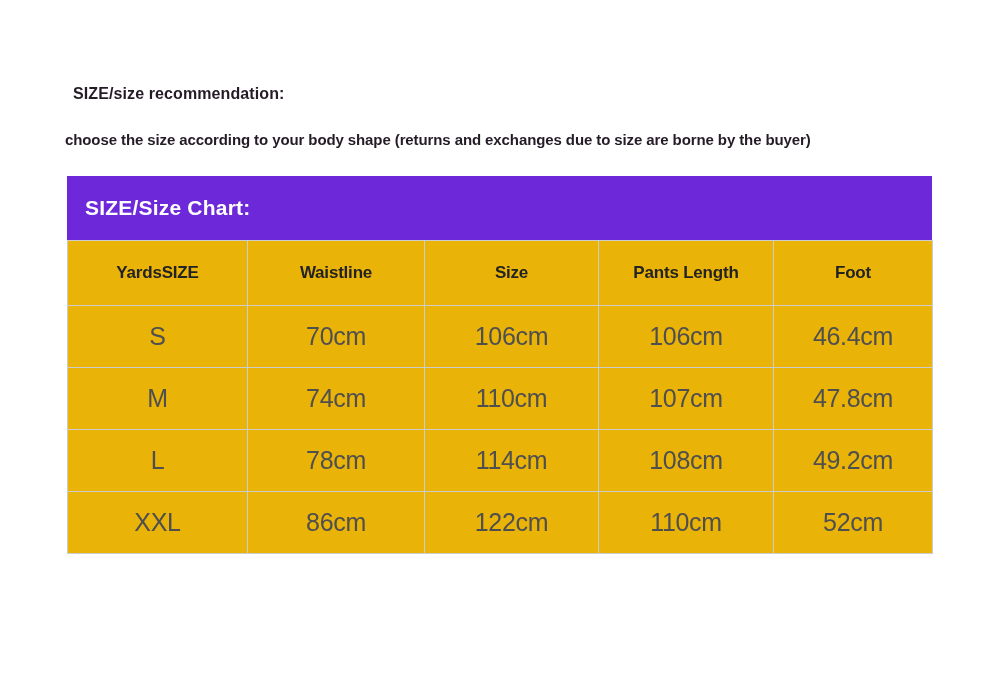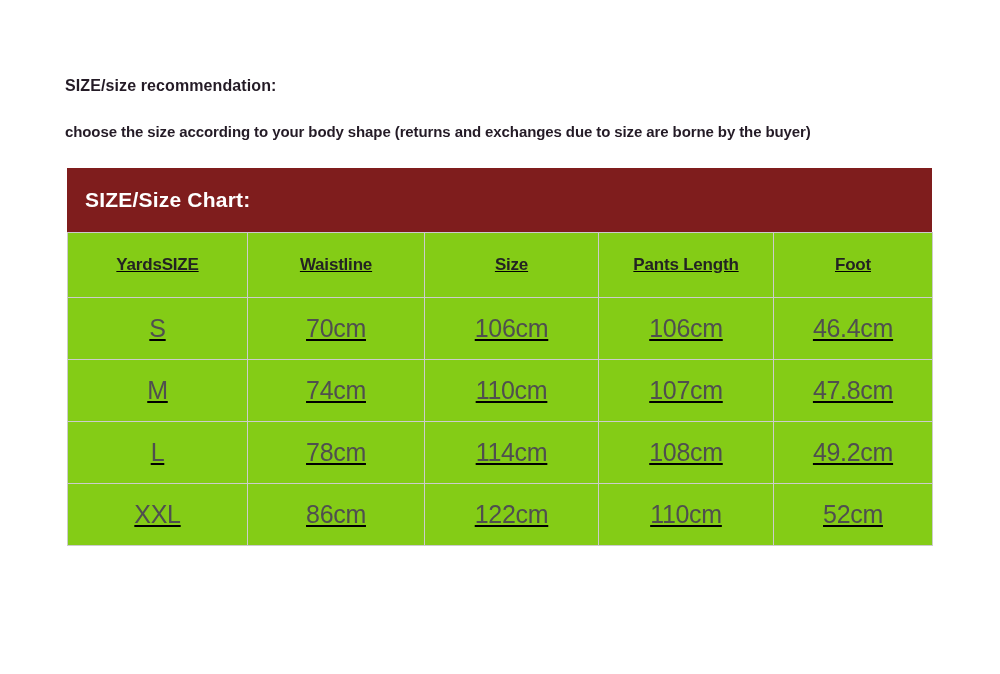--- a/index.html
+++ b/index.html
@@ -10,21 +10,21 @@
     height: 674px;
     overflow: hidden;
     font-family: "Liberation Sans", sans-serif;
   }
   .page {
     box-sizing: border-box;
     padding: 76px 0 0 65px;
     width: 1000px;
   }
   .section-title {
-    margin: 0;
+    margin: 8px;
     font-size: 16px;
     line-height: 20px;
     font-weight: bold;
     color: #241b26;
     letter-spacing: 0.1px;
   }
   .disclaimer {
     margin: 26px 0 0 0;
     width: 870px;
     font-size: 15px;
@@ -37,37 +37,36 @@
     line-height: 19.5px;
   }
   .chart-wrap {
     margin: 26px 0 0 2px;
     width: 865px;
   }
   .chart-header {
     box-sizing: border-box;
     width: 865px;
     height: 64px;
-    background: #7f1d1d;
+    background: #6d28d9;
     display: flex;
     align-items: center;
     padding-left: 18px;
   }
   .chart-header .chart-header-label {
     color: #ffffff;
     font-size: 21px;
     font-weight: bold;
     letter-spacing: 0.2px;
   }
   table.size-table {
     width: 865px;
     border-collapse: collapse;
     table-layout: fixed;
-    background: #84cc16;
-    text-decoration: underline;
+    background: #eab308;
   }
   table.size-table th,
   table.size-table td {
     border: 1px solid #cccccc;
     text-align: center;
     vertical-align: middle;
     padding: 0;
   }
   table.size-table th {
     height: 64px;

